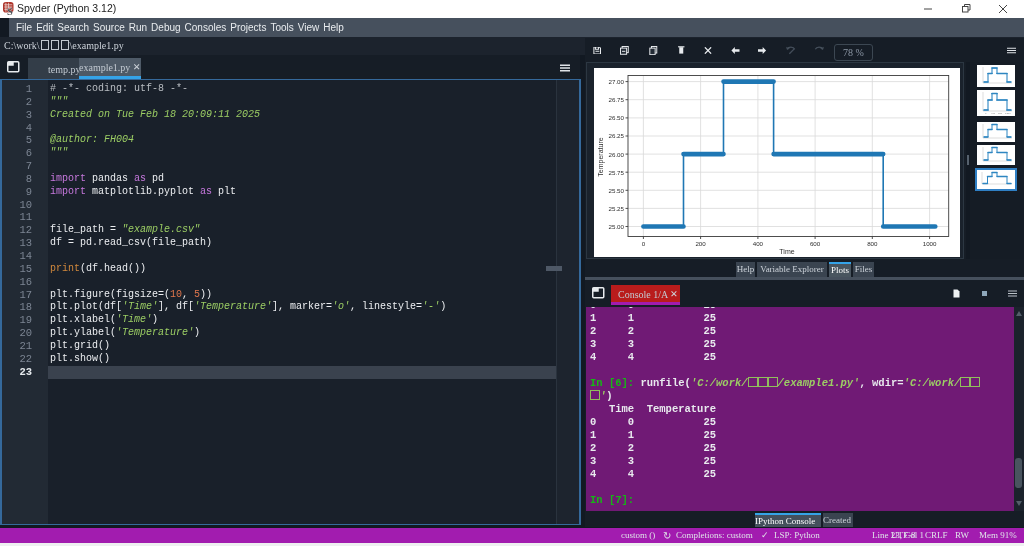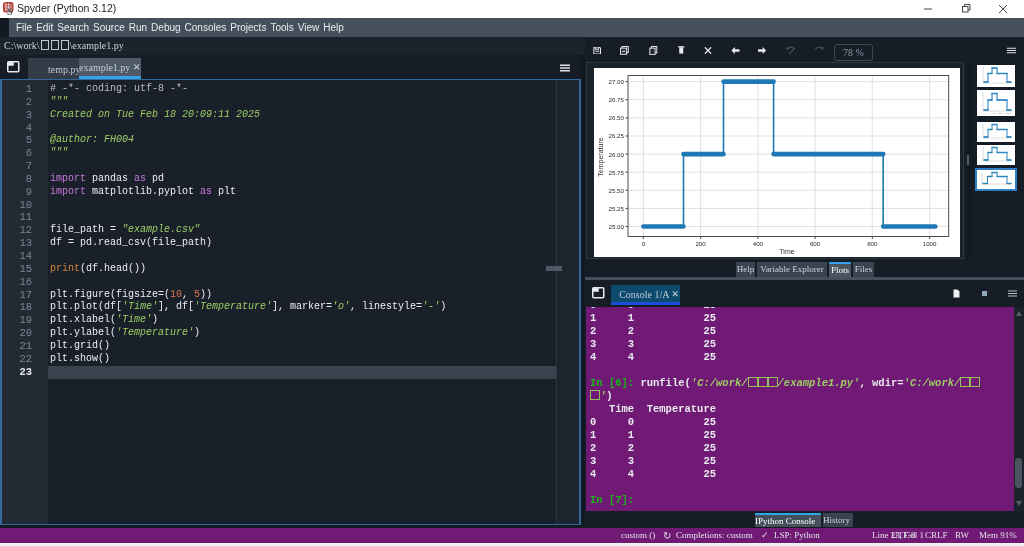--- a/index.html
+++ b/index.html
@@ -10,21 +10,21 @@
   .cjg{display:inline-block;width:10px;height:10px;border:1px solid #90bf5c;box-sizing:border-box;vertical-align:-1px;}
   .cjkb{display:inline-block;width:6px;height:8px;border:1px solid #c3c9d0;margin:0 1px;vertical-align:-1px;background:linear-gradient(90deg,transparent 45%,#c3c9d0 45%,#c3c9d0 55%,transparent 55%);}
   
   #titlebar{left:0;top:0;width:1024px;height:18px;background:#ffffff;}
   #title-text{left:17px;top:2px;font-size:10.5px;color:#1b1b1b;}
   #menubar{left:0;top:18px;width:1024px;height:19px;background:#46505d;color:#e9ecef;
            font-size:10px;line-height:19px;margin-left:9px;}
   #menubar span{margin-right:4px;}
   #pathbar{left:0;top:37px;width:1024px;height:18px;background:#1c232d;color:#ccd2d9;
            font-size:10px;line-height:18px;}
-  #statusbar{left:0;top:528px;width:1024px;height:15px;background:#701a75;color:#dfe4e9;font-size:9px;}
+  #statusbar{left:0;top:528px;width:1024px;height:15px;background:#a21caf;color:#dfe4e9;font-size:9px;}
   #bottomstrip{left:0;top:543px;width:1024px;height:3px;background:#eef0f1;}
   
   #edstrip{left:0;top:55px;width:580px;height:24px;background:#161d26;}
   .edtab{position:absolute;top:58px;height:21px;line-height:21px;font-size:10px;color:#c3cad2;
          font-family:"Liberation Serif",serif;text-align:left;}
   #tab1{left:28px;width:50px;white-space:nowrap;background:#333d48;padding-left:20px;}
   #tab2{left:79px;width:62px;white-space:nowrap;background:#4e5a67;border-bottom:3px solid #35a3e8;height:18px;line-height:18px;}
   .xc{color:#cdd3da;font-size:13px;font-weight:bold;}
   #edpane{left:0;top:79px;width:581px;height:446px;background:#19202a;border-top:1px solid #35699b;
           border-left:2px solid #35699b;border-right:3px solid #35699b;border-bottom:1px solid #35699b;box-sizing:border-box;}
@@ -47,22 +47,22 @@
   #thumbcol{left:970px;top:62px;width:54px;height:197px;background:#151c25;}
   .thumb{position:absolute;left:977px;width:38px;background:#fff;}
   #zoombox{left:834px;top:44px;width:37px;height:15px;border:1px solid #3c4752;border-radius:3px;
            color:#8d98a6;font-size:10px;line-height:15px;text-align:center;}
   .ptab{white-space:nowrap;overflow:hidden;position:absolute;top:262px;height:15px;line-height:15px;font-size:9px;color:#ccd2d9;
         font-family:"Liberation Serif",serif;background:#3a4450;text-align:center;}
   #ptab-sel{background:#49555f;border-top:2px solid #35a3e8;height:13px;line-height:13px;color:#fff;}
   
   #consep{left:585px;top:277px;width:439px;height:3px;background:#46505d;}
   #conpane{left:585px;top:280px;width:439px;height:247px;background:#161d26;}
-  #contab{left:611px;top:285px;width:62px;white-space:nowrap;height:17px;background:#0c4a6e;border-bottom:3px solid #1d4ed8;
-          color:#c3cad2;font-size:10px;line-height:17px;padding-left:7px;font-family:"Liberation Serif",serif;text-align:center;}
+  #contab{left:611px;top:285px;width:62px;white-space:nowrap;height:17px;background:#b91c1c;border-bottom:3px solid #a21caf;
+          color:#c3cad2;font-size:10px;line-height:17px;padding-left:7px;font-family:"Liberation Serif",serif;}
   #conarea{left:586px;top:307px;width:428px;height:204px;background:#701a75;overflow:hidden;}
   #context{margin:-8px 0 0 4px;font-size:10.5px;line-height:13px;font-weight:bold;color:#e8eaee;white-space:pre;}
   .green{color:#16b716;}
   #conscroll{left:1014px;top:307px;width:10px;height:204px;background:#1b222c;}
   .ctab{white-space:nowrap;overflow:hidden;position:absolute;top:513px;height:14px;line-height:14px;font-size:9px;color:#ccd2d9;
         font-family:"Liberation Serif",serif;background:#3a4450;text-align:left;}
   #ctab-sel{background:#44505c;border-top:2px solid #35a3e8;height:12px;line-height:12px;color:#fff;}
   .sbi{position:absolute;top:0;line-height:15px;}
 </style>
 </head><body>
@@ -324,21 +324,21 @@
   </div>
 <div id="conscroll" class="abs"></div>
 <svg class="abs" style="left:1016px;top:311px" width="6" height="5" viewBox="0 0 6 5">
     <path d="M3 0 L6 5 H0 Z" fill="#545e6a"></path>
   </svg>
 <svg class="abs" style="left:1016px;top:501px" width="6" height="5" viewBox="0 0 6 5">
     <path d="M3 5 L6 0 H0 Z" fill="#545e6a"></path>
   </svg>
 <div class="abs" style="left:1015px;top:458px;width:7px;height:30px;background:#49545f;border-radius:3px"></div>
 <div class="ctab abs" style="left:755px;width:66px">IPython Console</div>
-<div class="ctab abs" style="left:823px;width:30px">History</div>
+<div class="ctab abs" style="left:823px;width:30px">Created</div>
 <div class="abs ctab" id="ctab-sel" style="left:755px;width:66px">IPython Console</div>
 <div id="statusbar" class="abs ser">
   <span class="sbi" style="left:621px">custom ()</span>
   <span class="sbi" style="left:663px;font-size:10px">↻</span>
   <span class="sbi" style="left:676px">Completions: custom</span>
   <span class="sbi" style="left:761px">✓</span>
   <span class="sbi" style="left:774px">LSP: Python</span>
   <span class="sbi" style="left:872px">Line 23, Col 1</span>
   <span class="sbi" style="left:891px">UTF-8</span>
   <span class="sbi" style="left:925px">CRLF</span>

